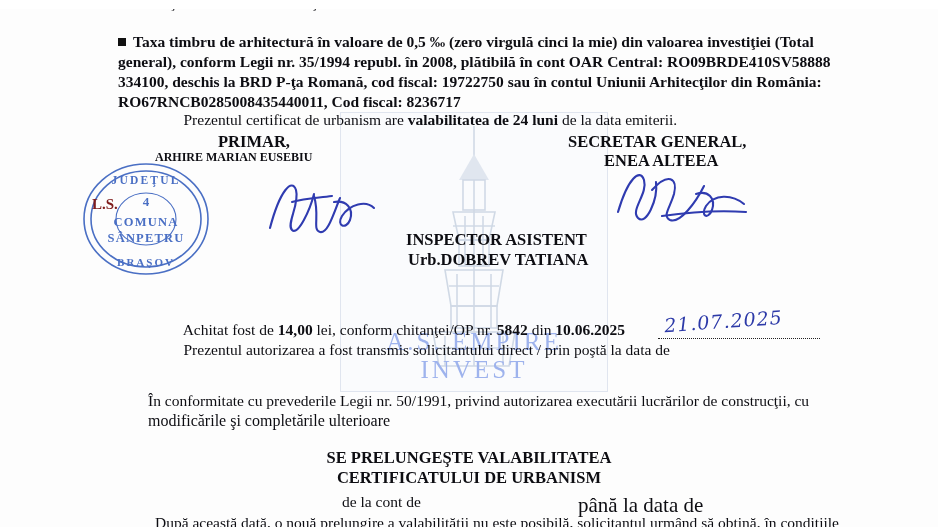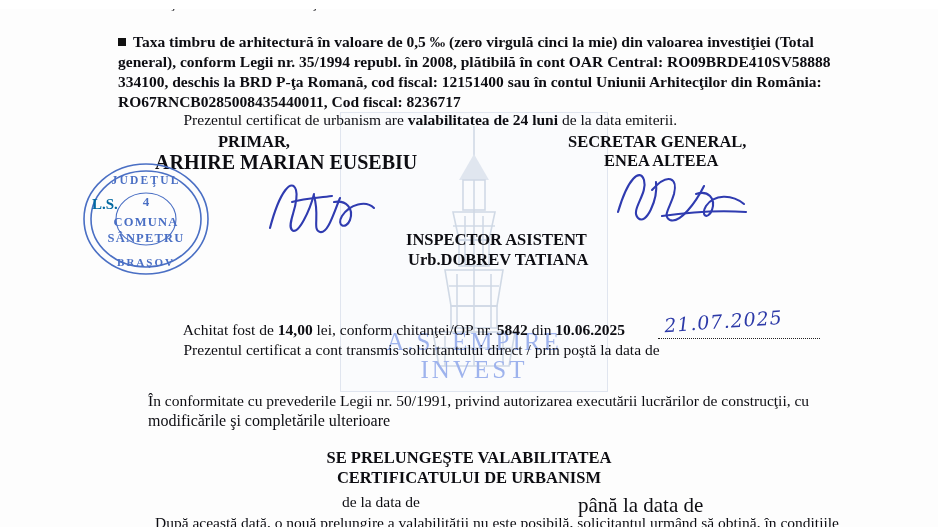--- a/index.html
+++ b/index.html
@@ -85,21 +85,21 @@
     left: 78px; top: 160px;
     width: 136px; height: 118px;
     z-index: 4;
     pointer-events: none;
   }
   .ls-label {
     position: absolute;
     left: 92px; top: 196px;
     font-size: 15px;
     font-weight: bold;
-    color: #0369a1;
+    color: #7f1d1d;
     z-index: 5;
   }
 
   
   .sig { position: absolute; z-index: 5; pointer-events: none; }
   .sig1 { left: 262px; top: 168px; }
   .sig2 { left: 612px; top: 160px; }
 
   .handwrite {
     position: absolute;
@@ -153,32 +153,32 @@
   <div class="tx" style="left:118px; top:-6px; font-size:15px;">Autorizaţia de construire/desfiinţare</div>
   <div class="topcut"></div>
 
   <div class="para bold" style="left:118px; top:8px; width:806px;">
     <span class="bullet-sq"></span><span>Taxa timbru de arhitectură în valoare de 0,5 ‰ (zero virgulă cinci la mie) din valoarea investiţiei  (Total</span>
   </div>
   <div class="para bold" style="left:118px; top:28px; width:806px;">
     <span>general), conform Legii nr. 35/1994 republ. în 2008, plătibilă în cont OAR Central: RO09BRDE410SV58888</span>
   </div>
   <div class="para bold" style="left:118px; top:48px; width:806px;">
-    <span>334100, deschis la BRD P-ţa Romană, cod fiscal: 12151400 sau în contul Uniunii Arhitecţilor din România:</span>
+    <span>334100, deschis la BRD P-ţa Romană, cod fiscal: 19722750 sau în contul Uniunii Arhitecţilor din România:</span>
   </div>
   <div class="para bold" style="left:118px; top:68px; width:806px;">
     <span>RO67RNCB0285008435440011, Cod fiscal: 8236717</span>
   </div>
 
   <div class="tx" style="left:168px; top:90px; font-size:15.5px;">
     <span>Prezentul certificat de urbanism are </span><span class="bold">valabilitatea de 24 luni</span><span> de la data emiterii.</span>
   </div>
 
   <div class="tx bold" style="left:218px; top:131px; font-size:16.5px;">PRIMAR,</div>
-  <div class="tx bold" style="left:155px; top:150px; font-size:20px;font-family:Liberation Serif, serif;">ARHIRE MARIAN EUSEBIU</div>
+  <div class="tx bold" style="left:155px; top:150px; font-size:12px;font-family:Liberation Serif, serif;">ARHIRE MARIAN EUSEBIU</div>
 
   <div class="tx bold" style="left:604px; top:150px; font-size:16.5px;">ENEA ALTEEA</div>
   <div class="tx bold" style="left:568px; top:131px; font-size:16.5px;">SECRETAR GENERAL,</div>
 
   <div class="ls-label">L.S.</div>
   <svg class="stamp" viewBox="0 0 136 118">
     <g fill="none" stroke="#4a6fc4" stroke-width="1.6">
       <ellipse cx="68" cy="59" rx="62" ry="55"></ellipse>
       <ellipse cx="68" cy="59" rx="55" ry="48"></ellipse>
       <ellipse cx="68" cy="59" rx="30" ry="26" stroke-width="1.1"></ellipse>
@@ -209,29 +209,29 @@
   </svg>
 
   <div class="tx bold" style="left:406px; top:229px; font-size:16.5px;">INSPECTOR ASISTENT</div>
   <div class="tx bold" style="left:408px; top:249px; font-size:16.5px;text-align:center;">Urb.DOBREV TATIANA</div>
 
   <div class="tx" style="left:168px; top:300px; font-size:15.5px;">
     <span>Achitat fost de </span><span class="bold">14,00</span><span> lei, conform chitanţei/OP nr. </span><span class="bold">5842</span><span> din </span><span class="bold">10.06.2025</span>
   </div>
 
   <div class="tx" style="left:168px; top:320px; font-size:15.5px;">
-    <span>Prezentul certificat a cont </span><span>transmis solicitantului direct / prin poştă la data de </span>
+    <span>Prezentul autorizarea a fost </span><span>transmis solicitantului direct / prin poştă la data de </span>
   </div>
   <div class="dots" style="left:658px; top:338px; width:162px;"></div>
   <div class="handwrite" style="left:664px; top:310px;">21.07.2025</div>
 
   <div class="tx" style="left:148px; top:391px; font-size:15.5px;">În conformitate cu prevederile Legii nr. 50/1991, privind autorizarea executării lucrărilor de construcţii, cu</div>
   <div class="tx" style="left:148px; top:411px; font-size:16px;">modificările şi completările ulterioare</div>
 
   <div class="tx bold" style="left:0; top:467px; width:938px; font-size:16.5px; text-align:center;">CERTIFICATULUI DE URBANISM</div>
   <div class="tx bold" style="left:0; top:447px; width:938px; font-size:16.5px; text-align:center;">SE PRELUNGEŞTE VALABILITATEA</div>
 
-  <div class="tx" style="left:342px; top:492px; font-size:15.5px;">de la data de</div>
+  <div class="tx" style="left:342px; top:492px; font-size:15.5px;">de la cont de</div>
   <div class="tx" style="left:578px; top:492px; font-size:21px;">până la data de</div>
 
   <div class="tx" style="left:155px; top:513px; font-size:15.5px;">După această dată, o nouă prelungire a valabilităţii nu este posibilă, solicitantul urmând să obţină, în condiţiile</div>
 
 </div>
 
 </body></html>

